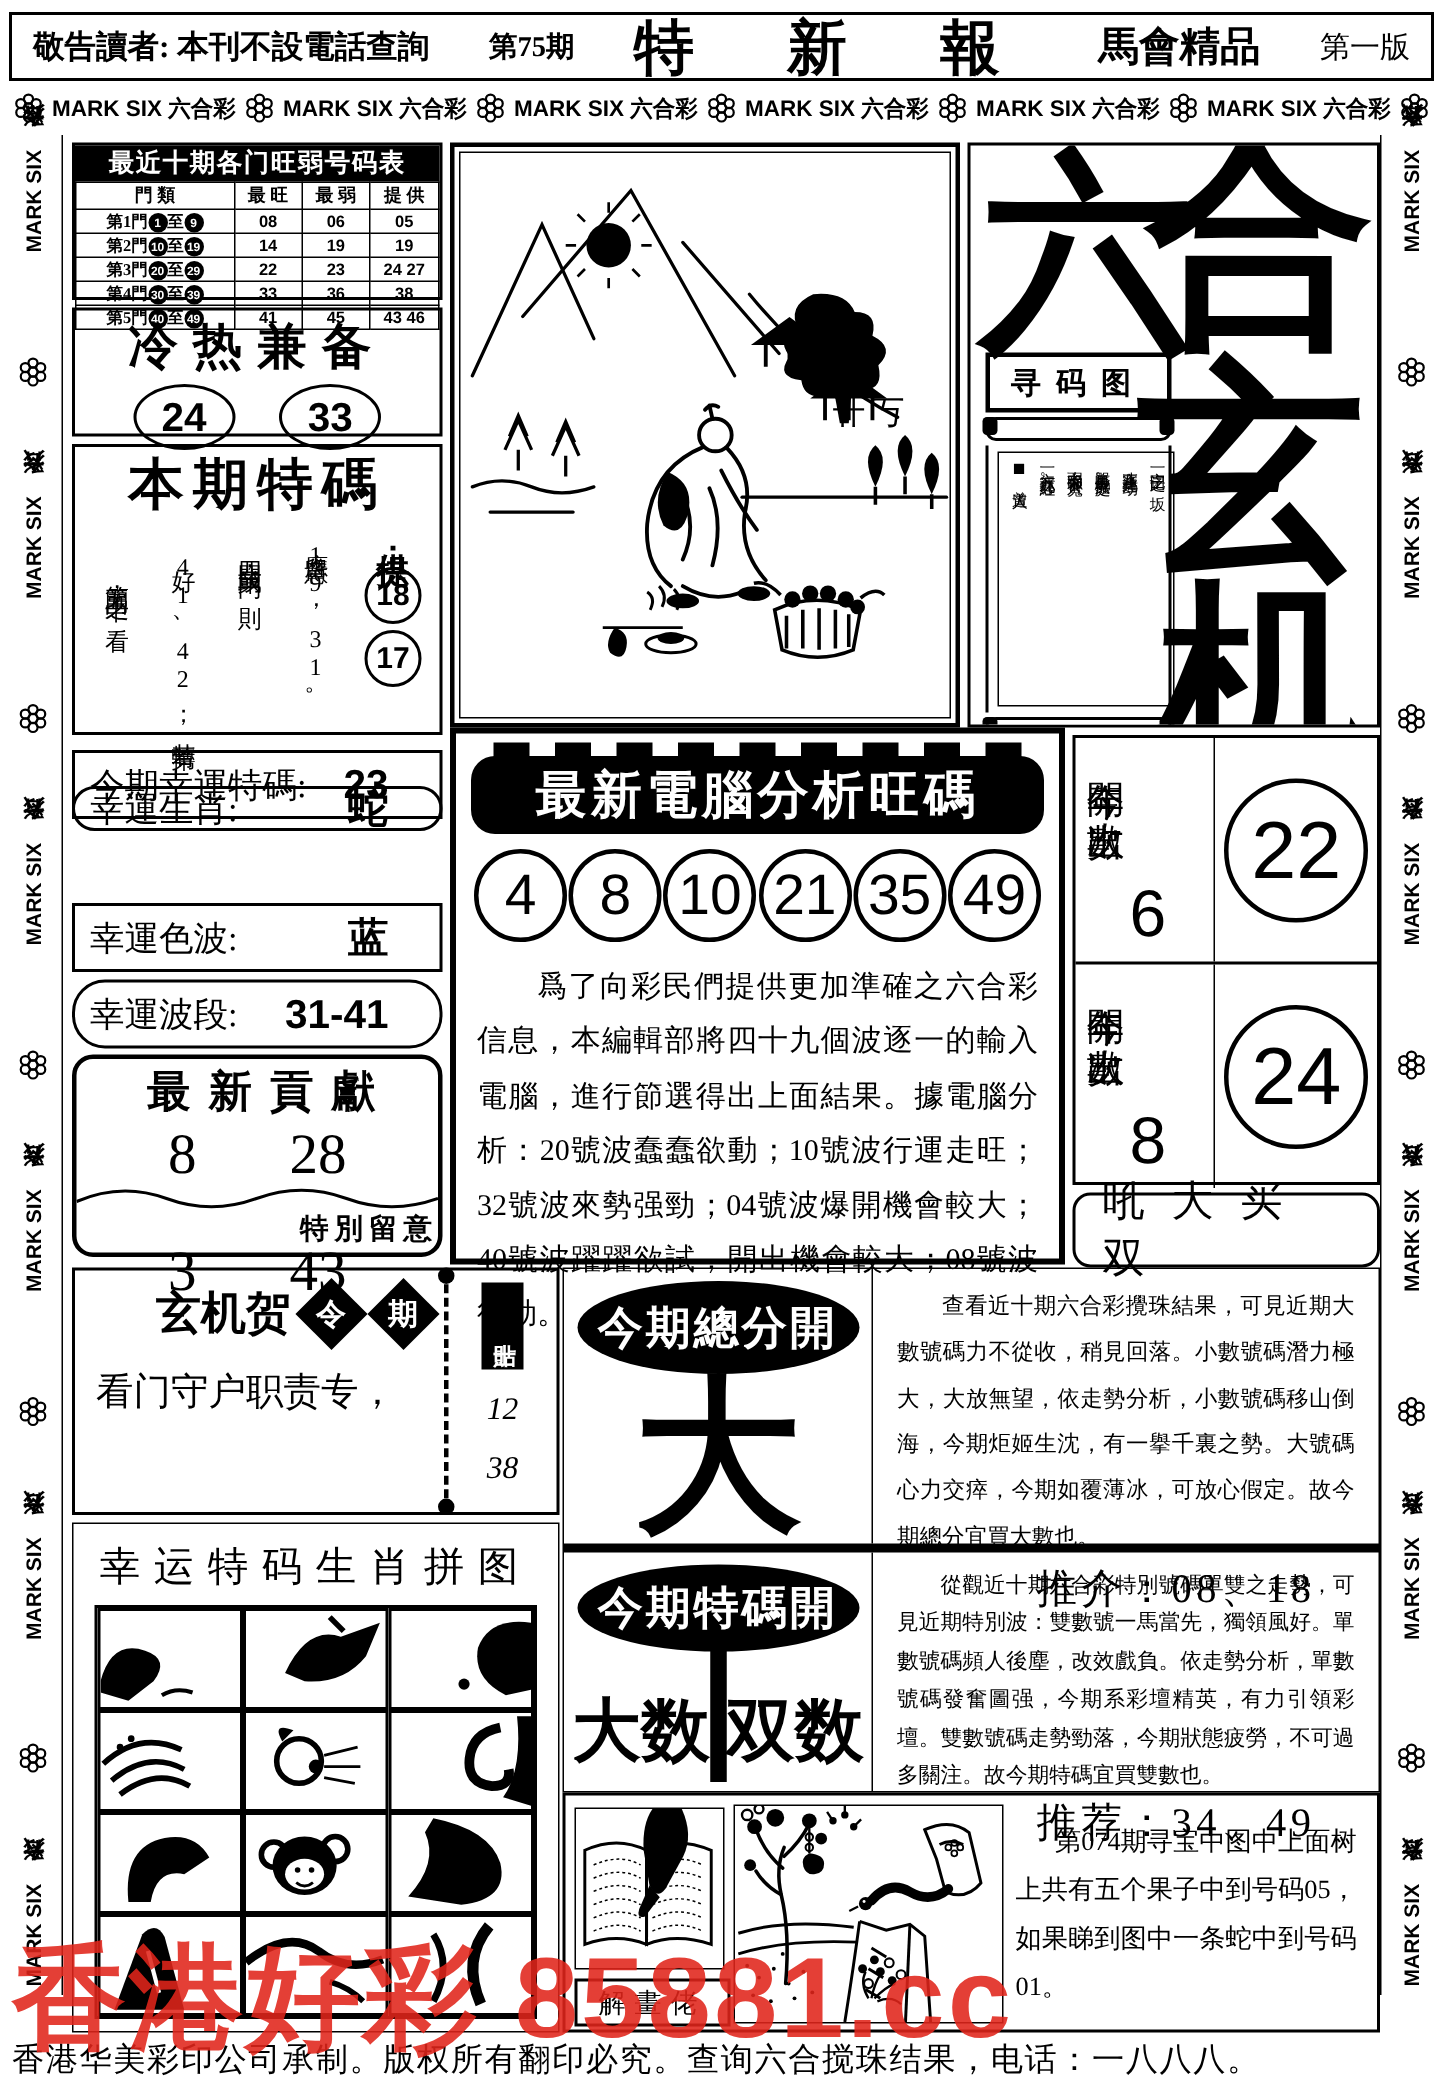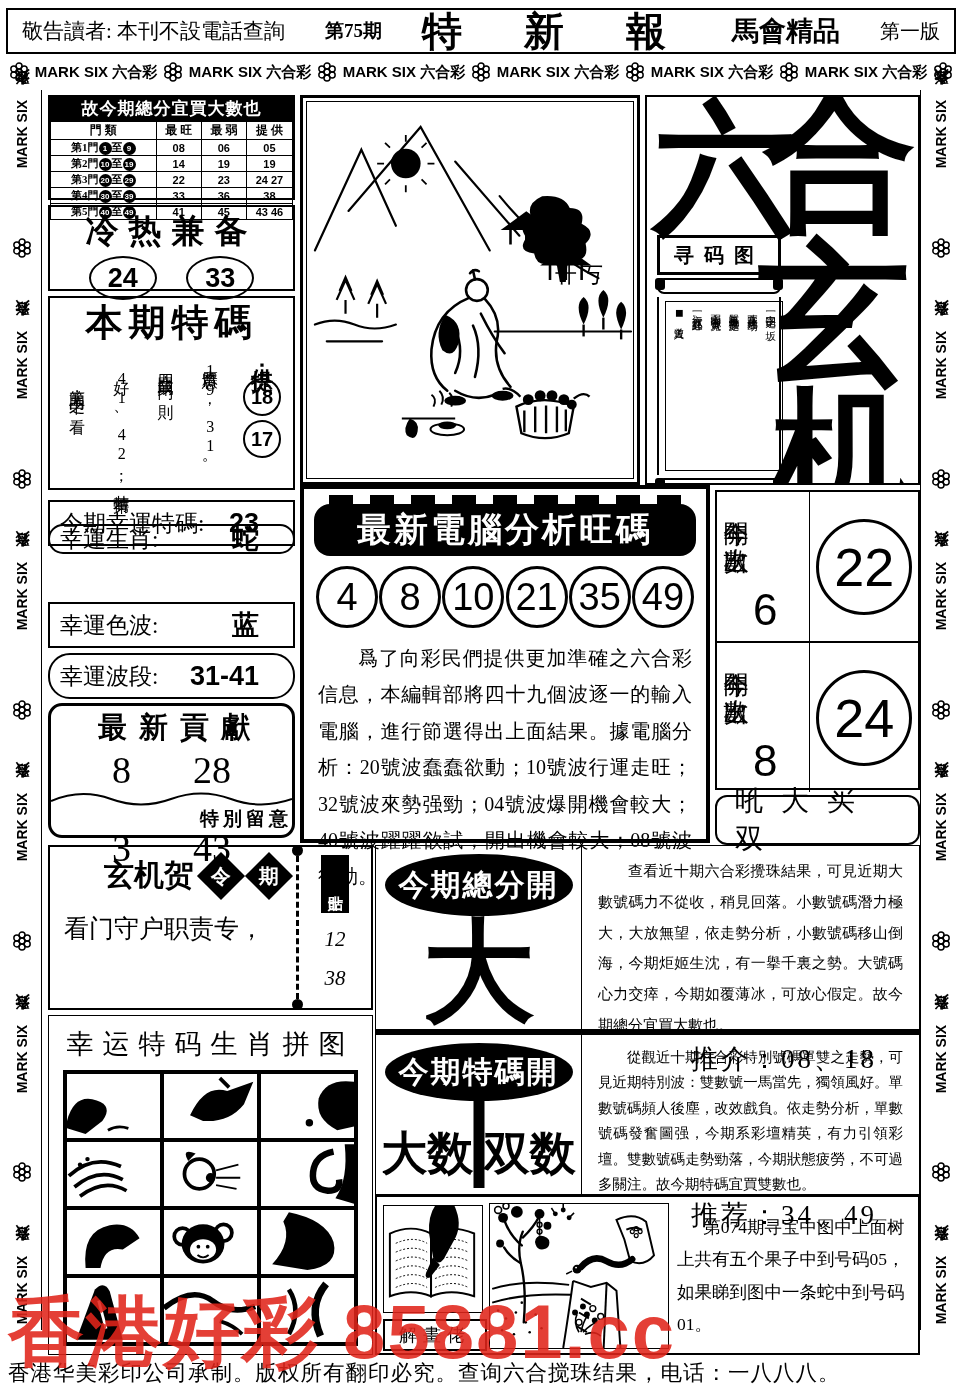--- a/index.html
+++ b/index.html
@@ -5,21 +5,21 @@
   html,body{margin:0;padding:0;background:#fff;}
   .page{position:relative;width:962px;height:1388px;background:#fff;color:#000;
         font-family:"Liberation Serif","DejaVu Serif",serif;overflow:hidden;}
   .abs{position:absolute;box-sizing:border-box;}
   .sans{font-family:"Liberation Sans","DejaVu Sans",sans-serif;}
   .b2{border:2px solid #000;}
   .b1{border:1px solid #000;}
 
   
   .hdr{display:flex;align-items:center;justify-content:space-between;padding:0 14px;border:2px solid #000;}
-  .hdr .notice{font-size:21px;font-weight:normal;}
+  .hdr .notice{font-size:21px;font-weight:bold;}
   .hdr .issue{font-size:19px;font-weight:bold;}
   .hdr .paper{font-size:40px;font-weight:bold;letter-spacing:26px;white-space:nowrap;}
   .hdr .brand{font-size:27px;font-weight:bold;}
   .hdr .edition{font-size:20px;}
 
   .marquee{display:flex;align-items:center;justify-content:space-between;padding:0 4px;}
   .marquee .mtxt{font-size:15px;font-weight:bold;font-family:"Liberation Sans","DejaVu Sans",sans-serif;white-space:nowrap;}
   .flower{width:22px;height:22px;flex:0 0 auto;}
 
   
@@ -371,21 +371,21 @@
           <circle cx="12" cy="18.5" r="3.3"></circle>
           <circle cx="6.4" cy="15.2" r="3.3"></circle>
           <circle cx="6.4" cy="8.8" r="3.3"></circle>
           <circle cx="12" cy="12" r="3.3"></circle>
         </g>
       </svg>
     <span class="stxt">MARK SIX 六合彩</span>
   </div>
 
   <div class="abs" style="left:48px;top:95px;width:247px;height:105px;border:2px solid #000;">
-    <div class="httl">故今期總分宜買大數也</div>
+    <div class="httl">最近十期各门旺弱号码表</div>
     <table class="httable">
       <tbody>
           <tr>
         <th>門 類</th>
         <th>最 旺</th>
         <th>最 弱</th>
         <th>提 供</th>
       </tr>
       <tr>
         <td class="door"><span>第1門</span><span class="bn">1</span><span>至</span><span class="bn">9</span></td>

